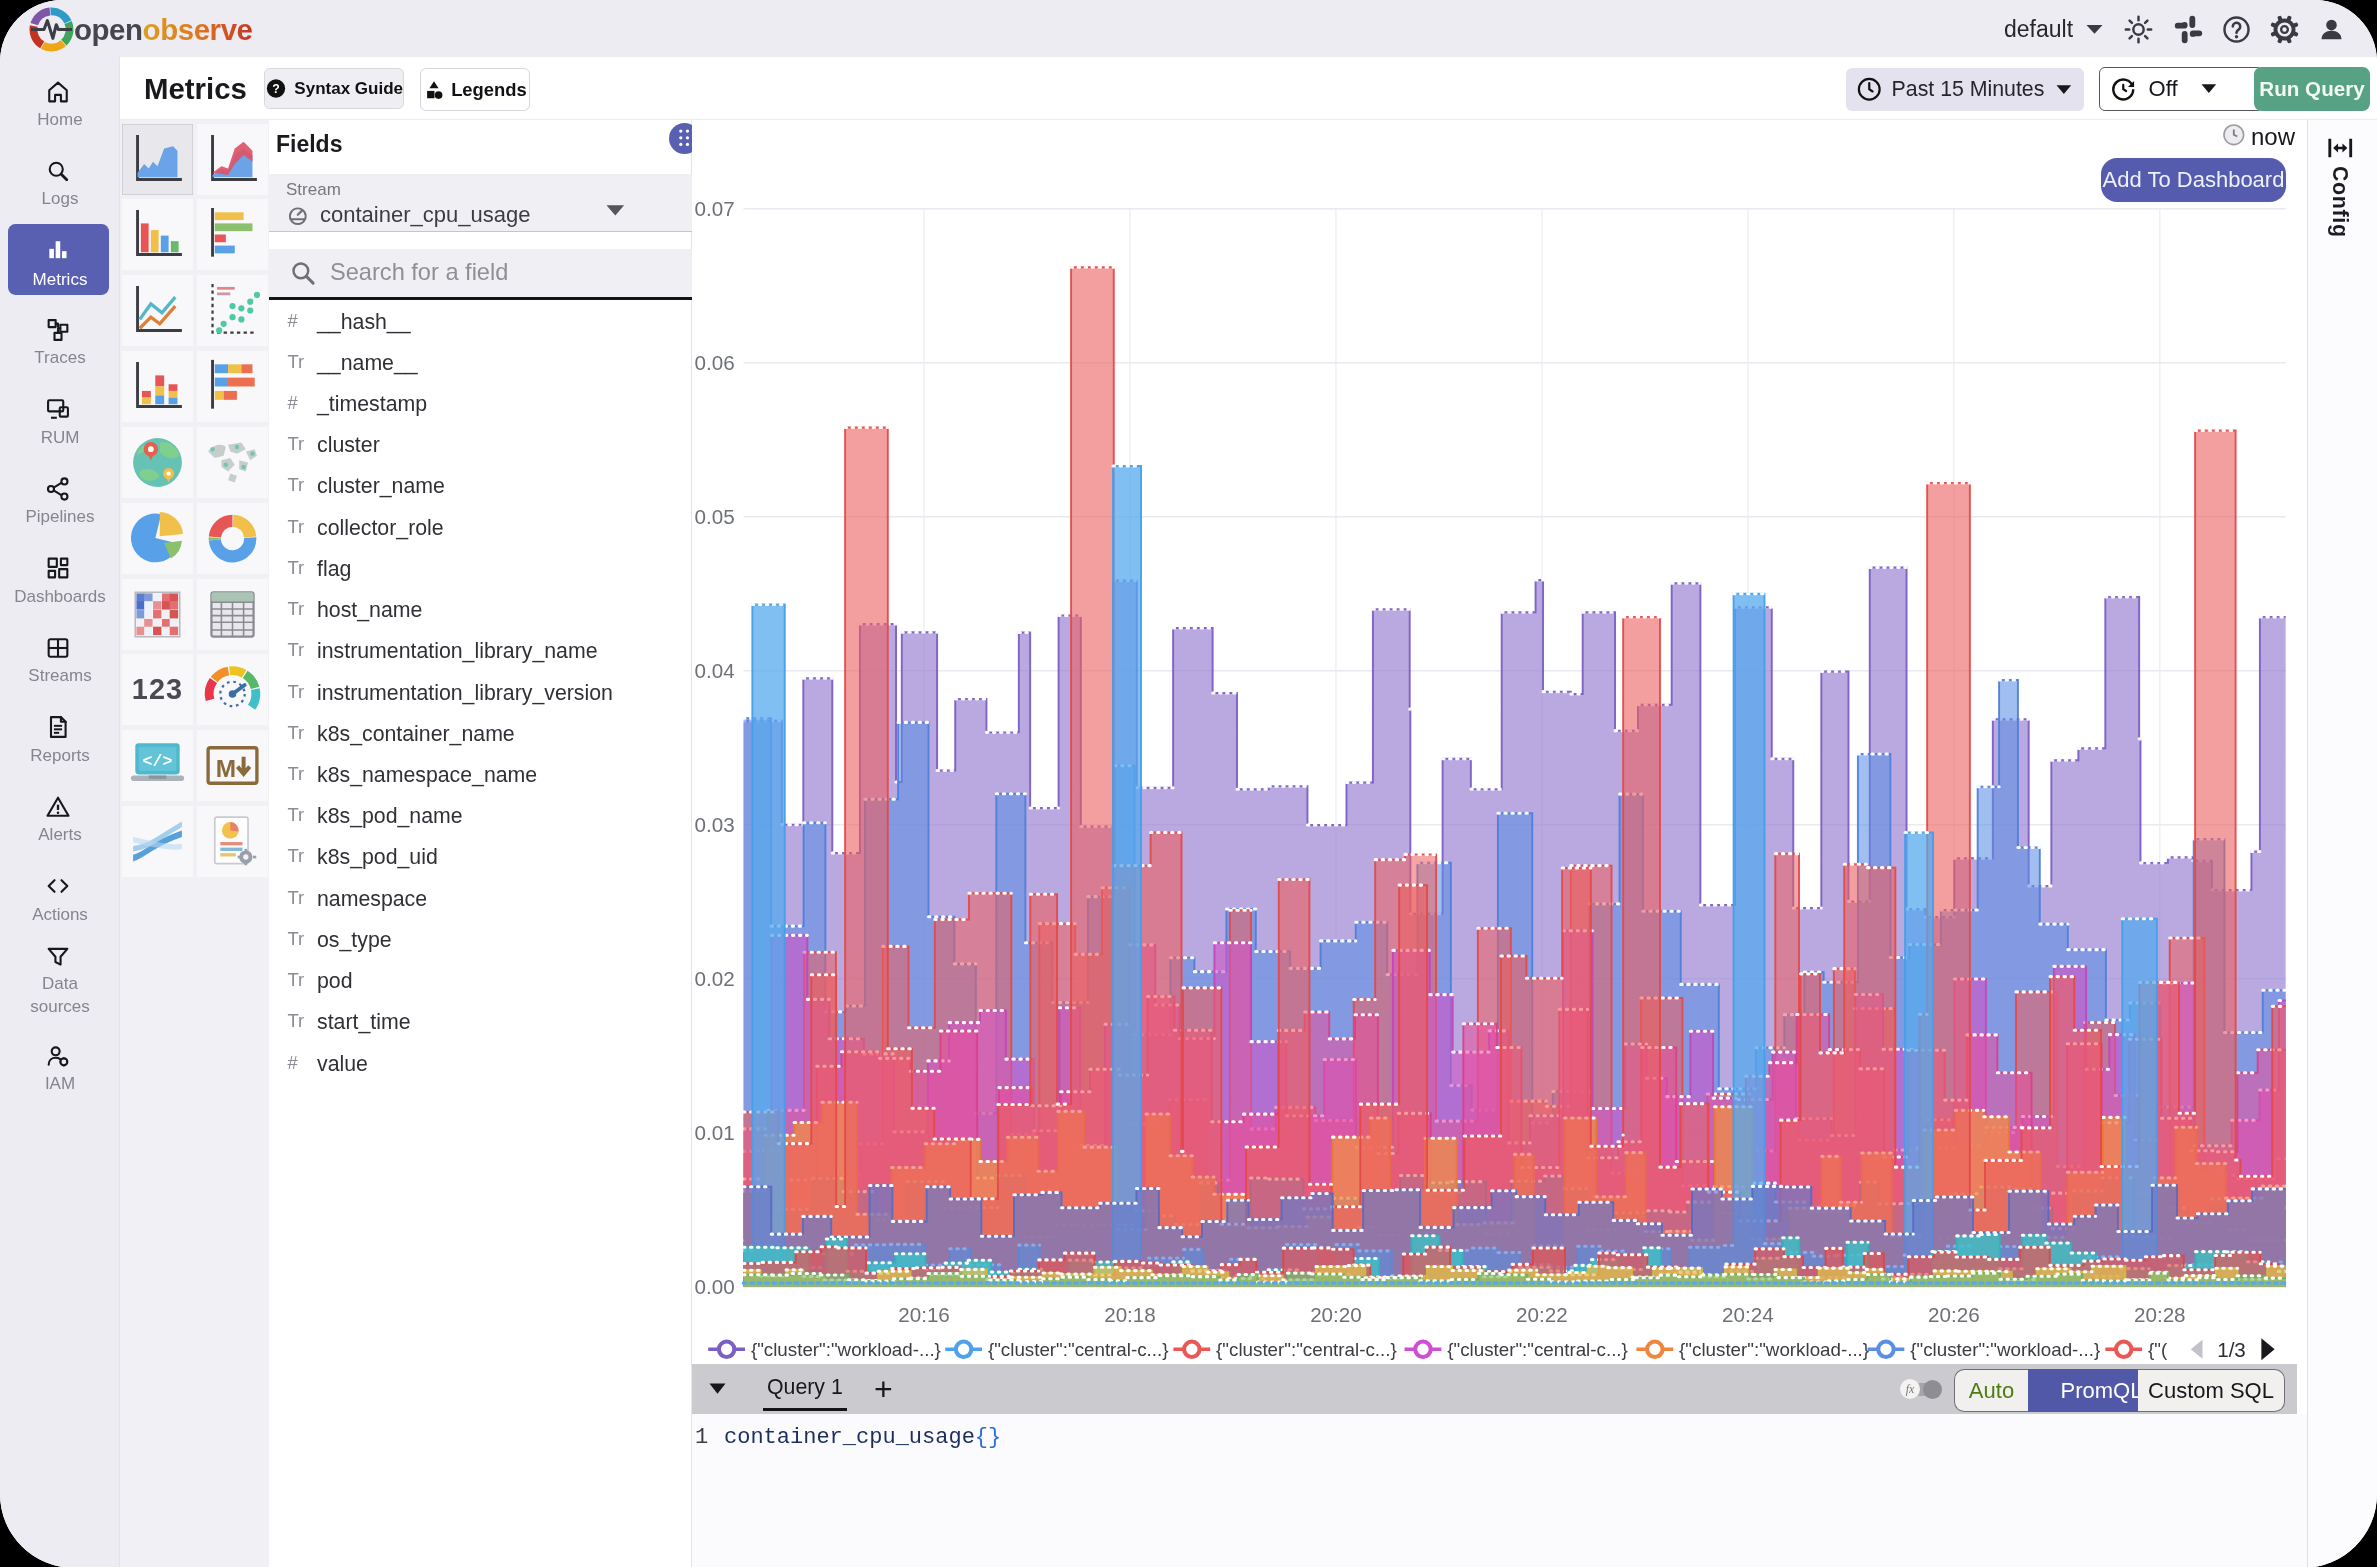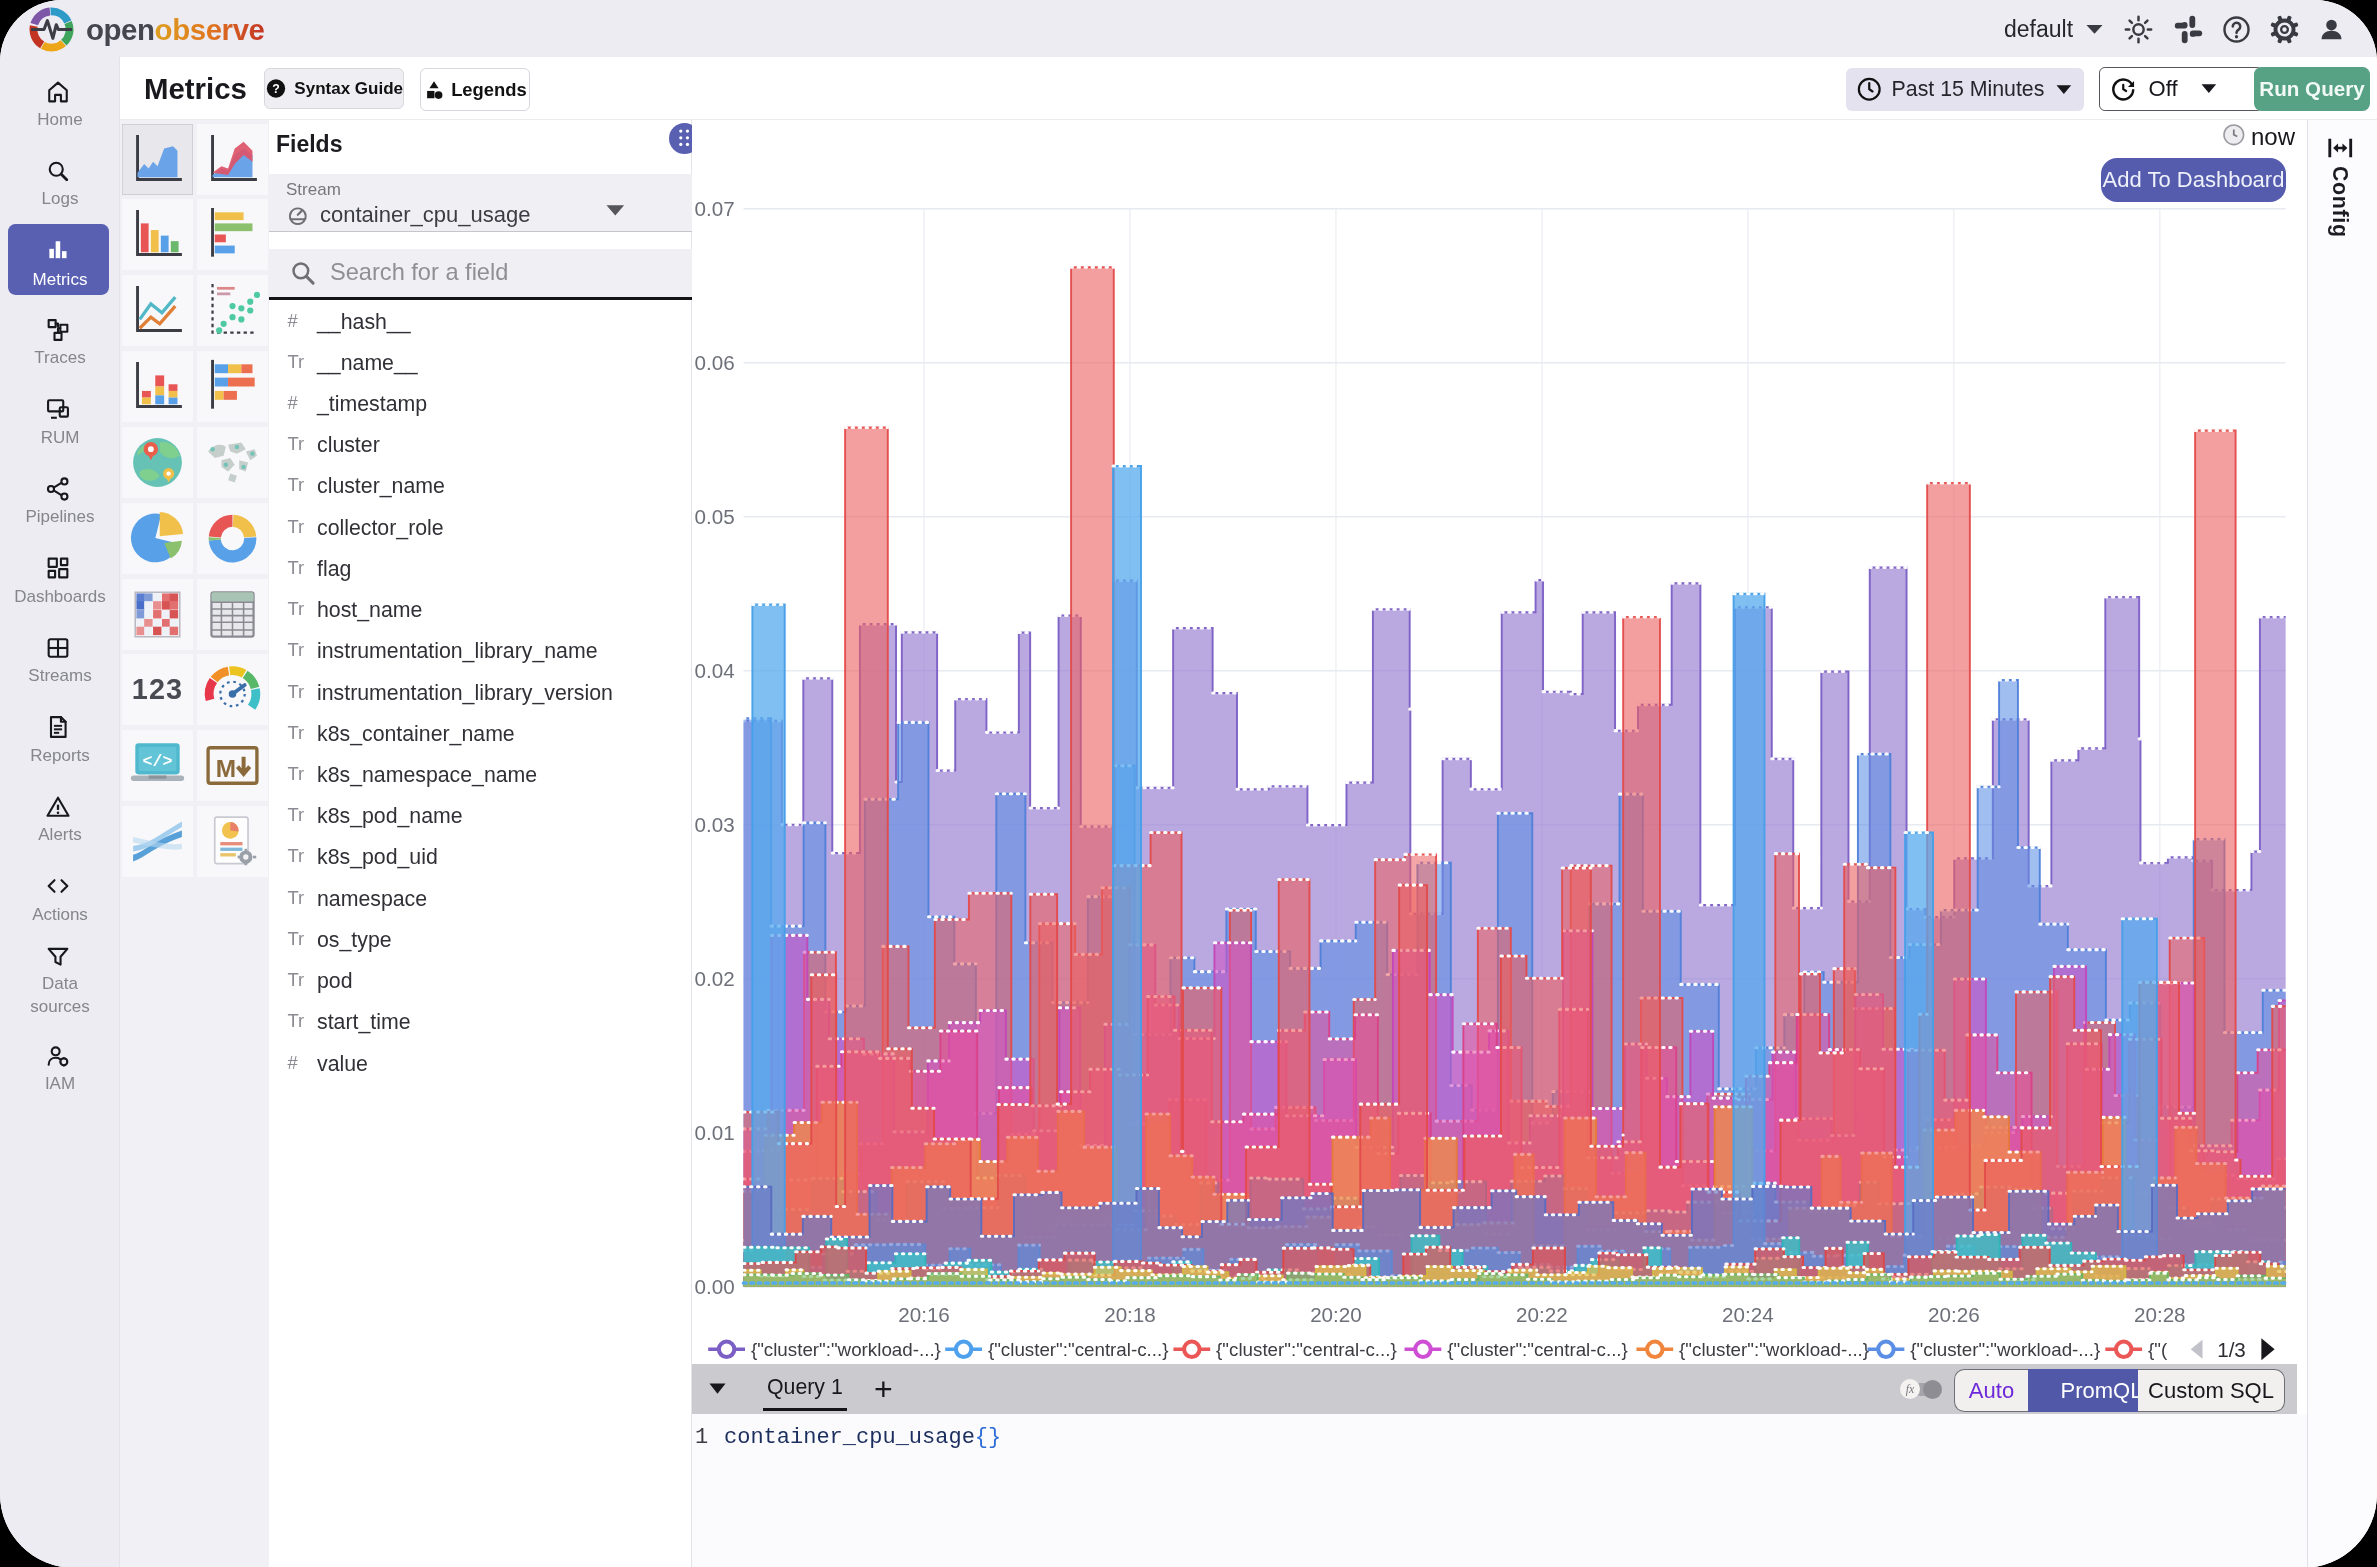--- a/index.html
+++ b/index.html
@@ -27,21 +27,21 @@
     <div class="page">
       <div class="header"></div>
       <svg class="abs" style="left:29.4px;top:7.4px" width="45" height="45" viewBox="0 0 66 66">
         <path d="M30.69 6.60 A26.50 26.50 0 0 0 7.66 25.25" stroke="#7e57a8" stroke-width="11.5" fill="none"></path>
         <path d="M57.02 21.80 A26.50 26.50 0 0 0 31.61 6.54" stroke="#2d9ac8" stroke-width="11.5" fill="none"></path>
         <path d="M51.07 52.38 A26.50 26.50 0 0 0 57.39 22.65" stroke="#3fa45c" stroke-width="11.5" fill="none"></path>
         <path d="M20.15 56.18 A26.50 26.50 0 0 0 50.39 53.00" stroke="#eda618" stroke-width="11.5" fill="none"></path>
         <path d="M6.99 27.94 A26.50 26.50 0 0 0 19.35 55.71" stroke="#c23322" stroke-width="11.5" fill="none"></path>
         <path d="M3 33 H22 L27 20 L35 46 L40 26 L43 33 H63" stroke="#3d3d46" stroke-width="4.5" fill="none" stroke-linejoin="round"></path>
       </svg>
-      <div class="abs" style="left:86px;top:13.2px;font-size:29.4px;font-weight:700;letter-spacing:-0.4px;color:#45454e;">open<span style="background:linear-gradient(90deg,#dd9f1f,#e0761f,#c33426);-webkit-background-clip:text;background-clip:text;color:transparent;">observe</span></div>
+      <div class="abs" style="left:74px;top:13.2px;font-size:29.4px;font-weight:700;letter-spacing:-0.4px;color:#45454e;">open<span style="background:linear-gradient(90deg,#dd9f1f,#e0761f,#c33426);-webkit-background-clip:text;background-clip:text;color:transparent;">observe</span></div>
       <div class="abs" style="left:2004px;top:16px;font-size:23px;color:#26262d;">default</div>
       <svg class="abs" style="left:2085px;top:22px" width="19" height="14.7" viewBox="0 0 26 20">
         <path d="M2 4 L13 16 L24 4 Z" fill="#3a3a42"></path>
       </svg>
       <svg class="abs" style="left:2123px;top:14px" width="31" height="31" viewBox="0 0 24 24">
         <circle cx="12" cy="12" r="4" fill="none" stroke="#3a3a42" stroke-width="1.9"></circle>
         <line x1="19.20" y1="12.00" x2="21.80" y2="12.00" stroke="#3a3a42" stroke-width="1.9" stroke-linecap="round"></line>
         <line x1="17.09" y1="17.09" x2="18.93" y2="18.93" stroke="#3a3a42" stroke-width="1.9" stroke-linecap="round"></line>
         <line x1="12.00" y1="19.20" x2="12.00" y2="21.80" stroke="#3a3a42" stroke-width="1.9" stroke-linecap="round"></line>
         <line x1="6.91" y1="17.09" x2="5.07" y2="18.93" stroke="#3a3a42" stroke-width="1.9" stroke-linecap="round"></line>
@@ -624,21 +624,21 @@
       </svg>
       <div class="abs" style="left:767px;top:1375px;font-size:21.3px;color:#17171c;">Query 1</div>
       <div class="abs" style="left:763px;top:1408px;width:84px;height:2.9px;background:#141418;"></div>
       <div class="abs" style="left:874px;top:1371px;font-size:32px;font-weight:300;color:#17171c;">+</div>
       <div class="abs" style="left:1900px;top:1379px;width:20px;height:20px;border-radius:50%;background:#f4f3f1;display:flex;align-items:center;justify-content:center;z-index:2;">
         <span style="font-size:11.8px;font-style:italic;color:#77777e;font-family:'Liberation Serif',serif;">fx</span>
       </div>
       <div class="abs" style="left:1914px;top:1383px;width:23.6px;height:13.2px;border-radius:6.6px;background:#a5a4ab;"></div>
       <div class="abs" style="left:1923px;top:1380px;width:19px;height:19px;border-radius:50%;background:#8e8d94;"></div>
       <div class="btn" style="left:1954px;top:1369px;width:74px;height:43px;background:#f2f0ee;border:1.5px solid #6e6e76;border-radius:10.3px 0 0 10.3px;border-right:none;">
-        <span style="font-size:22px;color:#6d28d9;">Auto</span>
+        <span style="font-size:22px;color:#4d7c0f;">Auto</span>
       </div>
       <div class="btn" style="left:2028px;top:1369px;width:110px;height:43px;background:#5158a8;padding-left:37px;">
         <span style="font-size:22px;color:#fff;">PromQL</span>
       </div>
       <div class="btn" style="left:2138px;top:1369px;width:147px;height:43px;background:#f2f0ee;border:1.5px solid #6e6e76;border-radius:0 10.3px 10.3px 0;border-left:none;">
         <span style="font-size:22px;color:#17171c;">Custom SQL</span>
       </div>
       <div class="editor"></div>
       <div class="abs" style="left:695px;top:1425px;font-family:'Liberation Mono',monospace;font-size:22px;color:#3c3c42;">1</div>
       <div class="abs" style="left:724px;top:1425px;font-family:'Liberation Mono',monospace;font-size:22px;color:#1c2e5e;">container_cpu_usage<span style="color:#2d6bd6;">{}</span></div>

